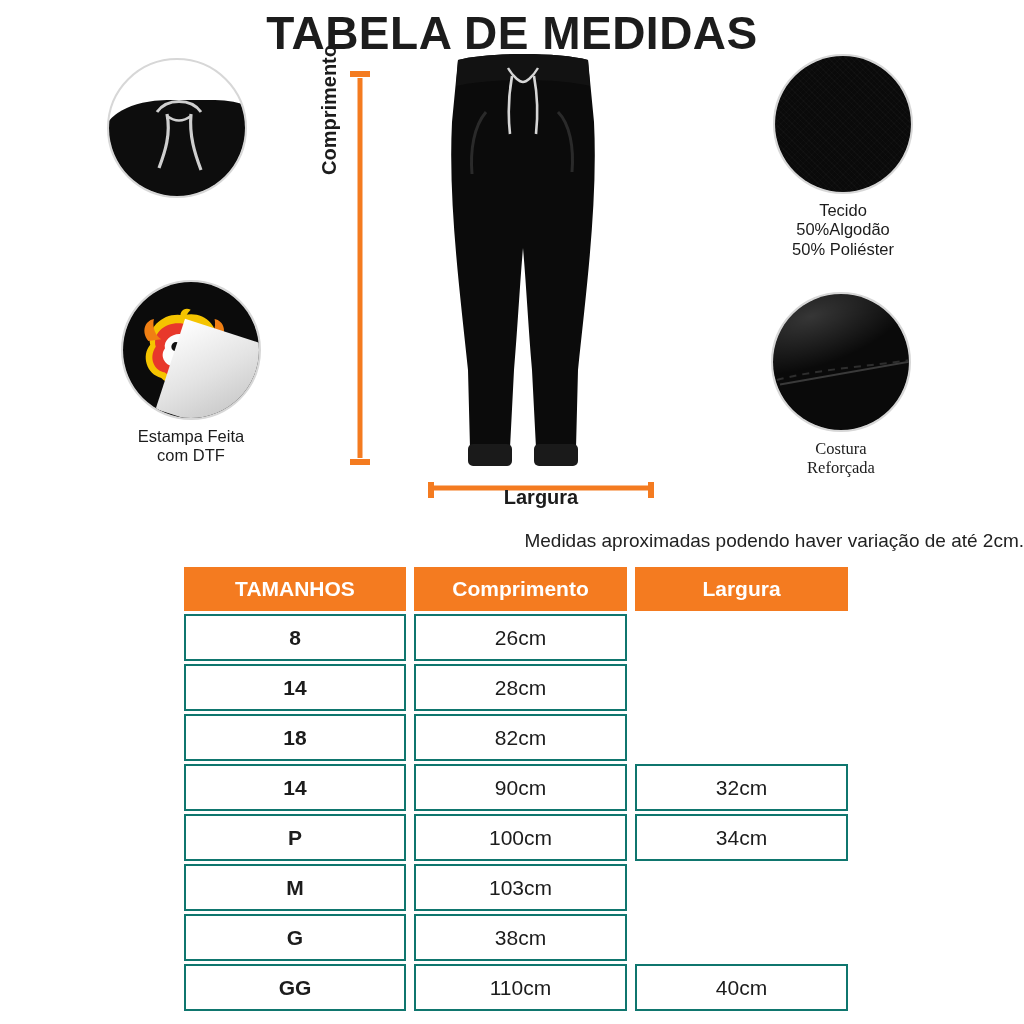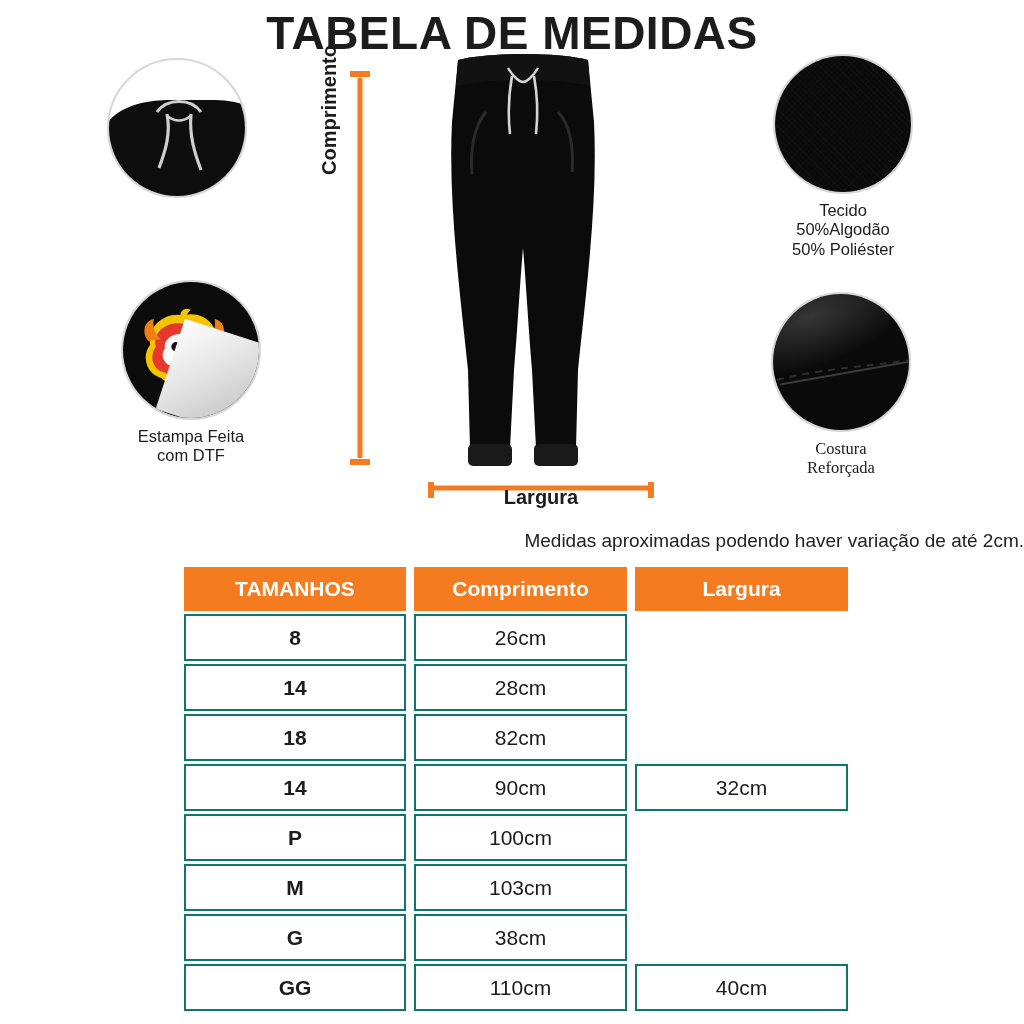--- a/index.html
+++ b/index.html
@@ -250,20 +250,21 @@
       <div class="tcell c2">82cm</div>
     </div>
     <div class="trow">
       <div class="tcell c1">14</div>
       <div class="tcell c2">90cm</div>
       <div class="tcell c3">32cm</div>
     </div>
     <div class="trow">
       <div class="tcell c1">P</div>
       <div class="tcell c2">100cm</div>
+      <div class="tcell c3">34cm</div>
     </div>
     <div class="trow">
       <div class="tcell c1">M</div>
       <div class="tcell c2">103cm</div>
     </div>
     <div class="trow">
       <div class="tcell c1">G</div>
       <div class="tcell c3">38cm</div>
     </div>
     <div class="trow">

